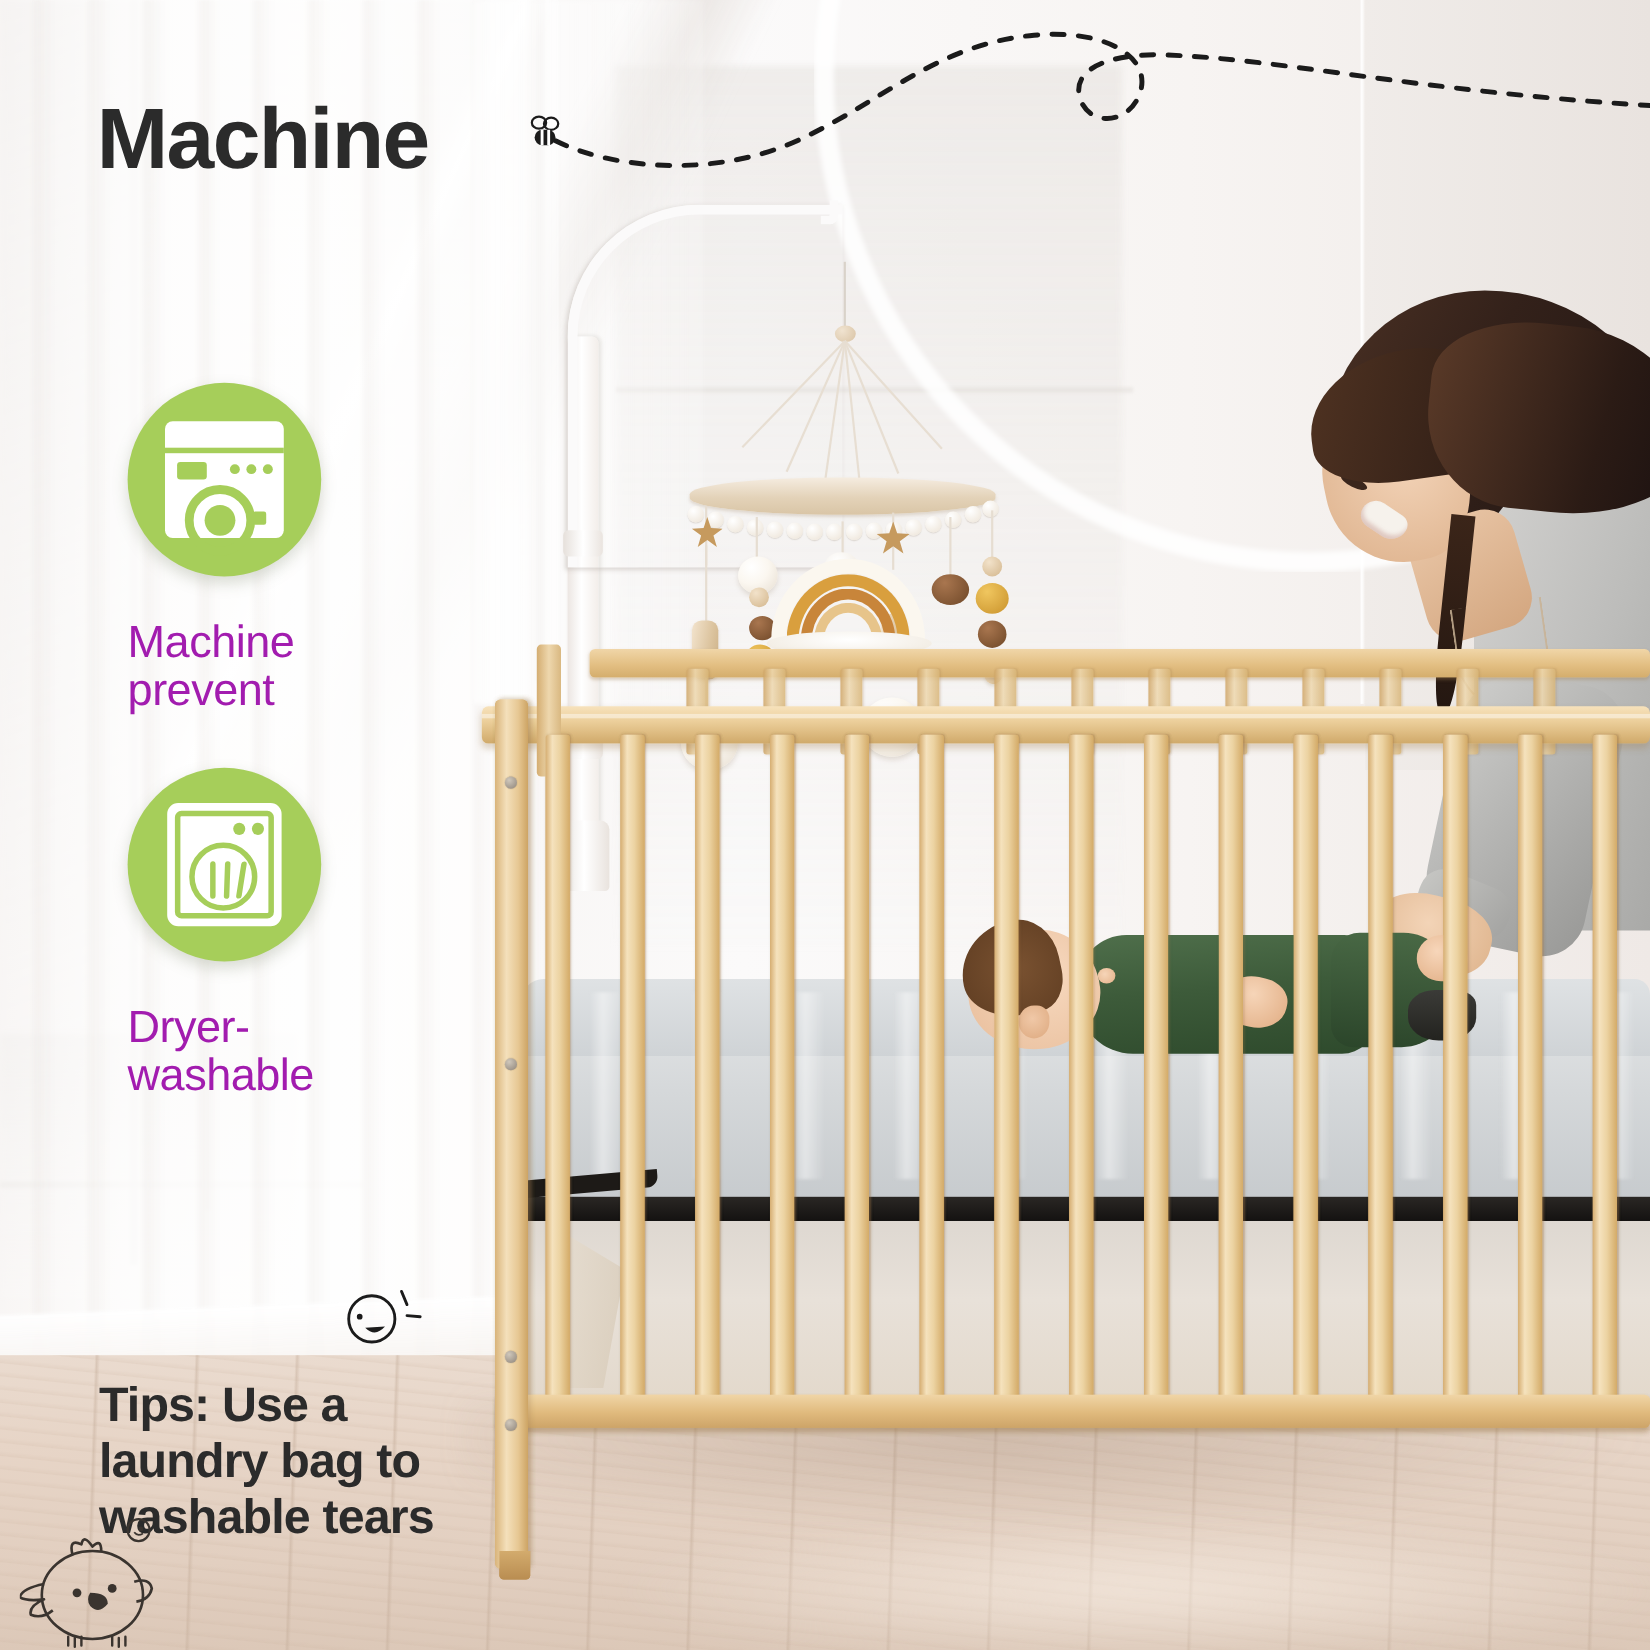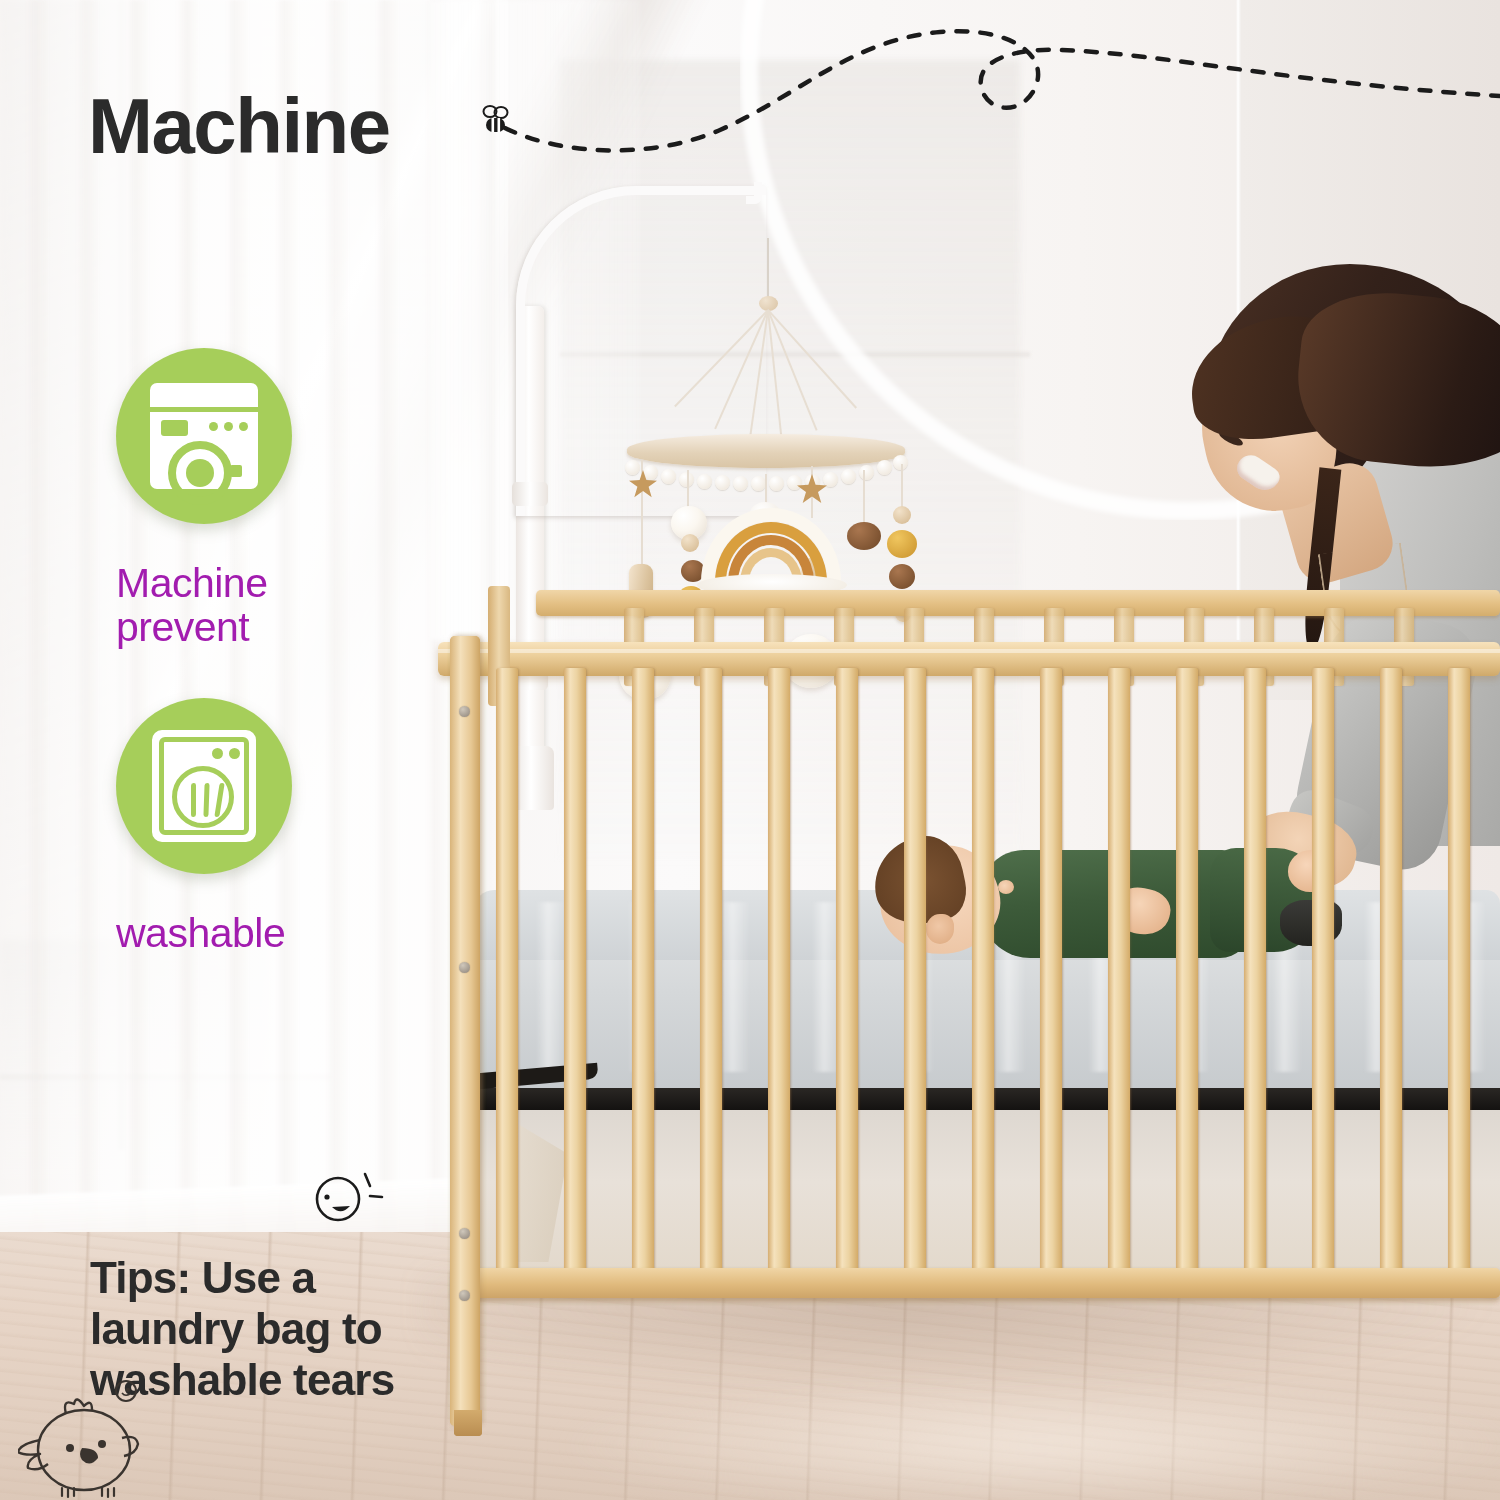--- a/index.html
+++ b/index.html
@@ -837,20 +837,21 @@
             <i></i>
           </div>
         <div class="drum">
           <div class="wave w1"></div>
           <div class="wave w2"></div>
           <div class="wave w3"></div>
         </div>
       </div>
     </div>
     <div class="feat-label">
+      <div>Dryer-</div>
       <div>washable</div>
     </div>
   </div>
 
   <div class="tips">
     <div>Tips: Use a</div>
     <div>laundry bag to</div>
     <div>washable tears</div>
   </div>
 

